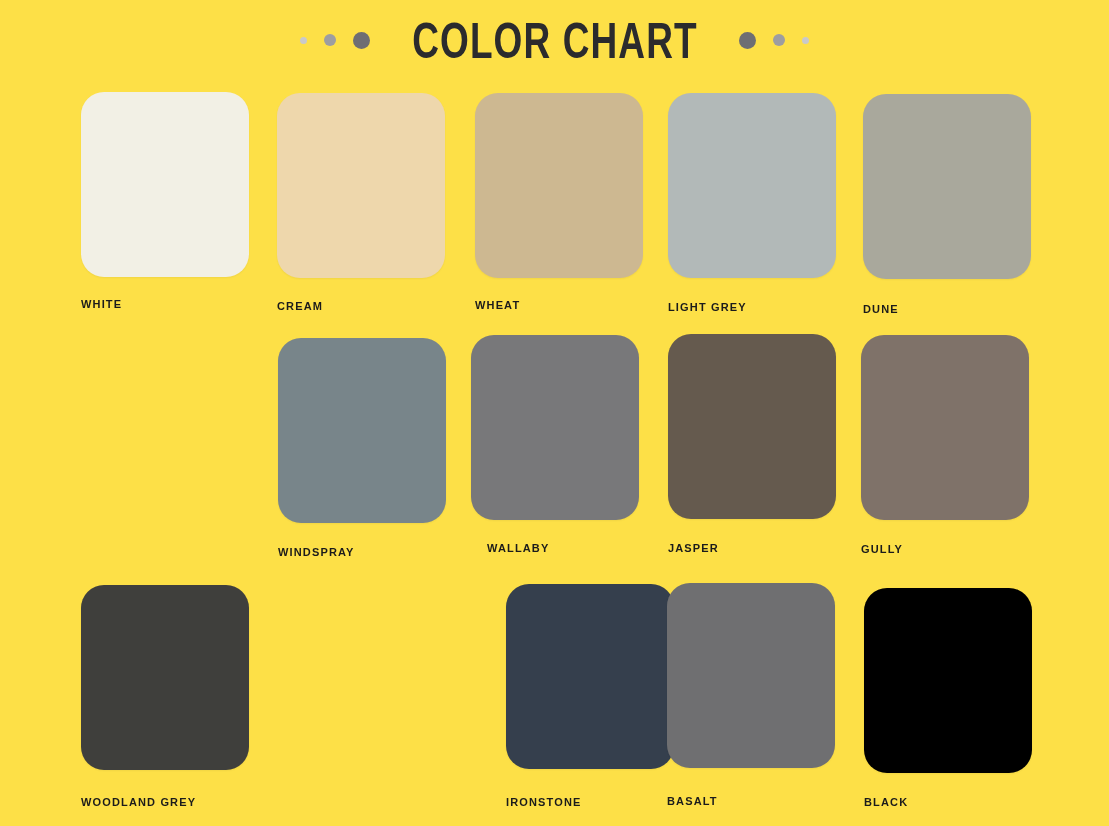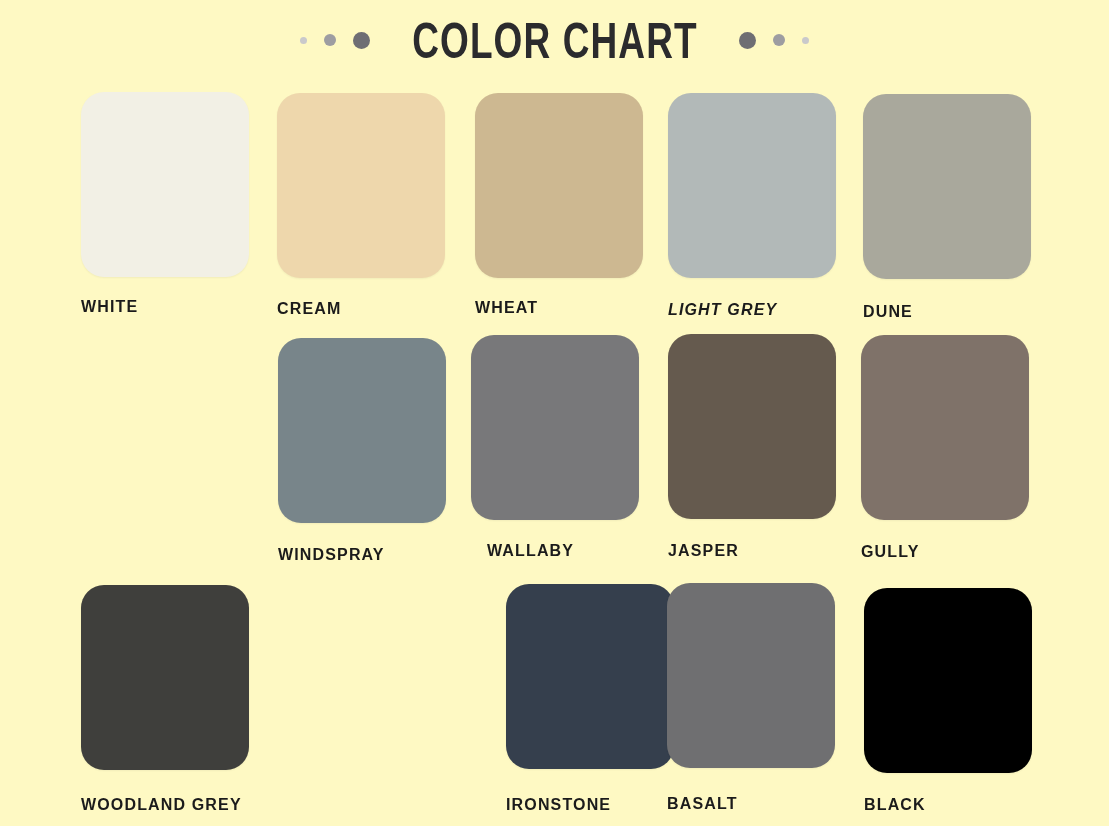--- a/index.html
+++ b/index.html
@@ -12,21 +12,21 @@
     height: 826px;
     overflow: hidden;
     font-family: "Liberation Sans", sans-serif;
     position: relative;
   }
 
   #page {
     position: relative;
     width: 1109px;
     height: 826px;
-    background: #fef9c3;
+    background: #fde047;
   }
 
   
   #header {
     position: absolute;
     left: 0;
     top: 0;
     width: 1109px;
     height: 80px;
     display: flex;
@@ -81,21 +81,21 @@
   .swatch-chip {
     width: 168px;
     height: 185px;
     border-radius: 23px;
     box-shadow: 0 1px 2px rgba(0,0,0,0.05);
   }
 
   .swatch-label {
     margin-top: 21px;
     font-family: "Liberation Sans", sans-serif;
-    font-size: 16px;
+    font-size: 11px;
     font-weight: 700;
     letter-spacing: 1.15px;
     color: #1b1b1b;
     white-space: nowrap;
     text-transform: uppercase;
   }
 </style>
 </head>
 <body>
 
@@ -123,21 +123,21 @@
       <div class="swatch-cell" style="left: 277px; top: 13px;">
         <div class="swatch-chip" style="background: rgb(238, 215, 172);"></div>
         <div class="swatch-label" style="margin-top: 22px; margin-left: 0px;">CREAM</div>
       </div>
       <div class="swatch-cell" style="left: 475px; top: 13px;">
         <div class="swatch-chip" style="background: rgb(205, 184, 145);"></div>
         <div class="swatch-label" style="margin-left: 0px;">WHEAT</div>
       </div>
       <div class="swatch-cell" style="left: 668px; top: 13px;">
         <div class="swatch-chip" style="background: rgb(178, 185, 184);"></div>
-        <div class="swatch-label" style="margin-top: 23px; margin-left: 0px; font-style: italic;">LIGHT GREY</div>
+        <div class="swatch-label" style="margin-top: 23px; margin-left: 0px;">LIGHT GREY</div>
       </div>
       <div class="swatch-cell" style="left: 863px; top: 14px;">
         <div class="swatch-chip" style="background: rgb(169, 168, 156);"></div>
         <div class="swatch-label" style="margin-top: 24px; margin-left: 0px;">DUNE</div>
       </div>
       <div class="swatch-cell" style="left: 278px; top: 258px;">
         <div class="swatch-chip" style="background: rgb(120, 133, 138);"></div>
         <div class="swatch-label" style="margin-top: 23px; margin-left: 0px;">WINDSPRAY</div>
       </div>
       <div class="swatch-cell" style="left: 471px; top: 255px;">

